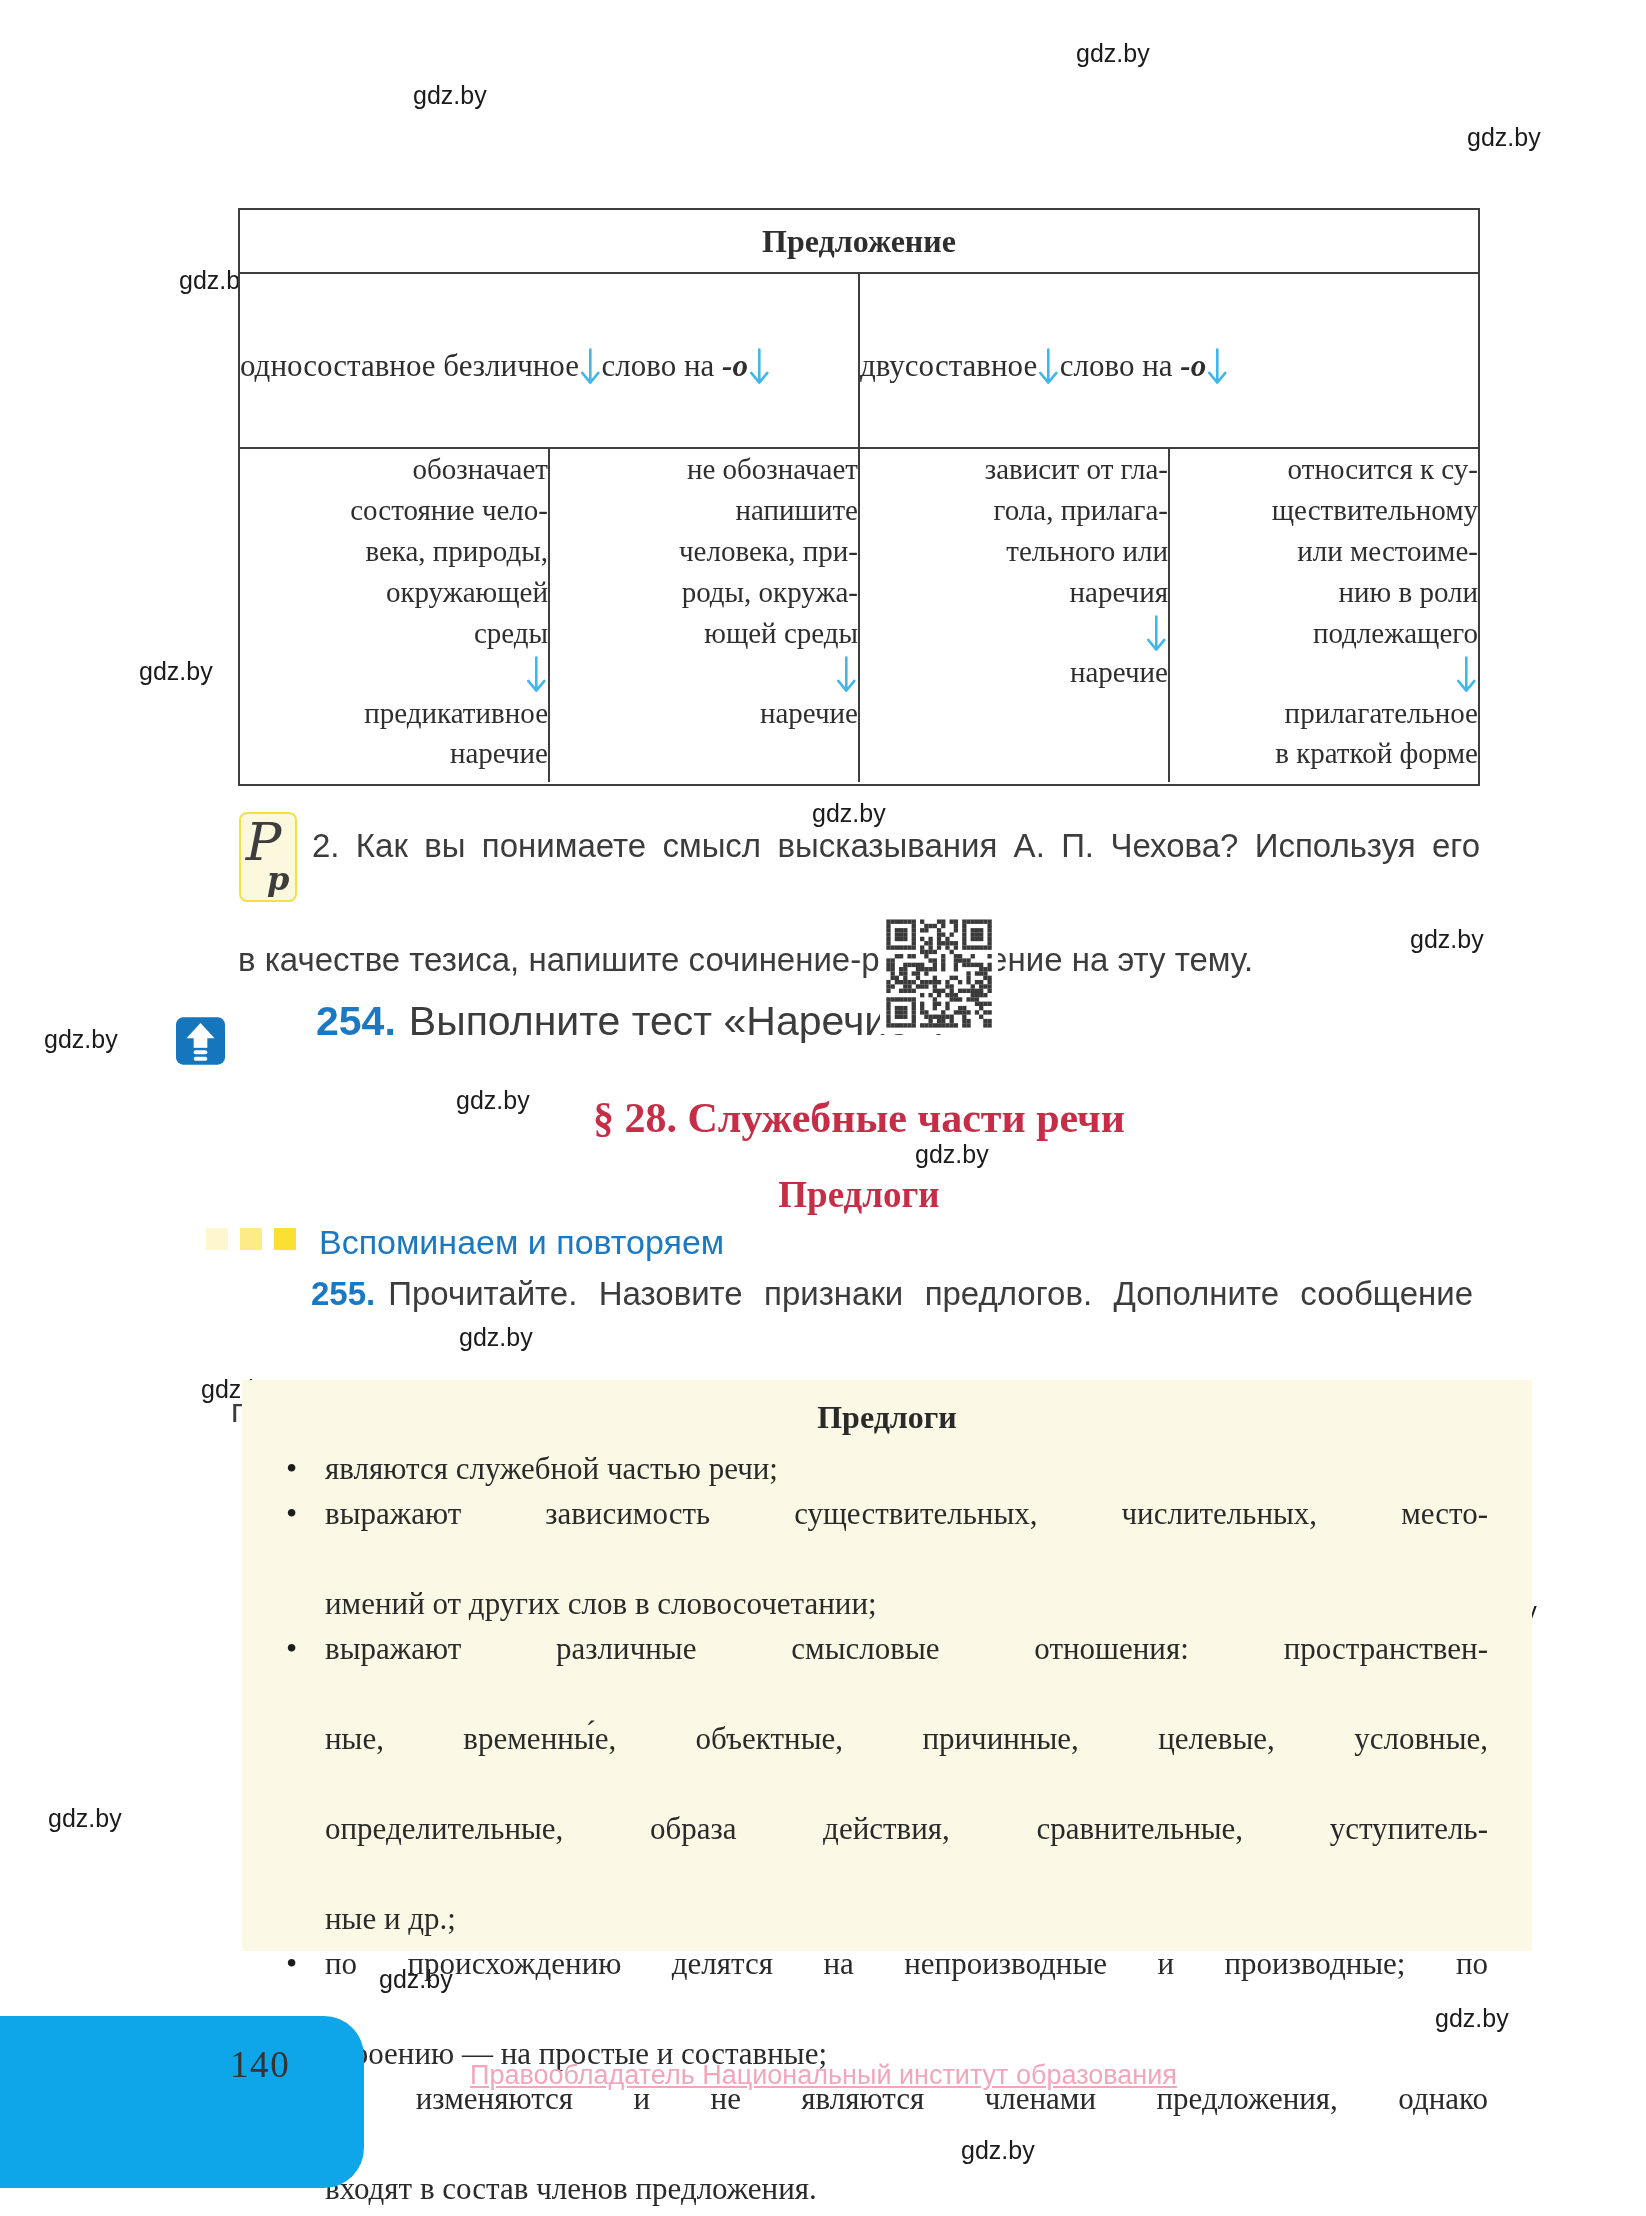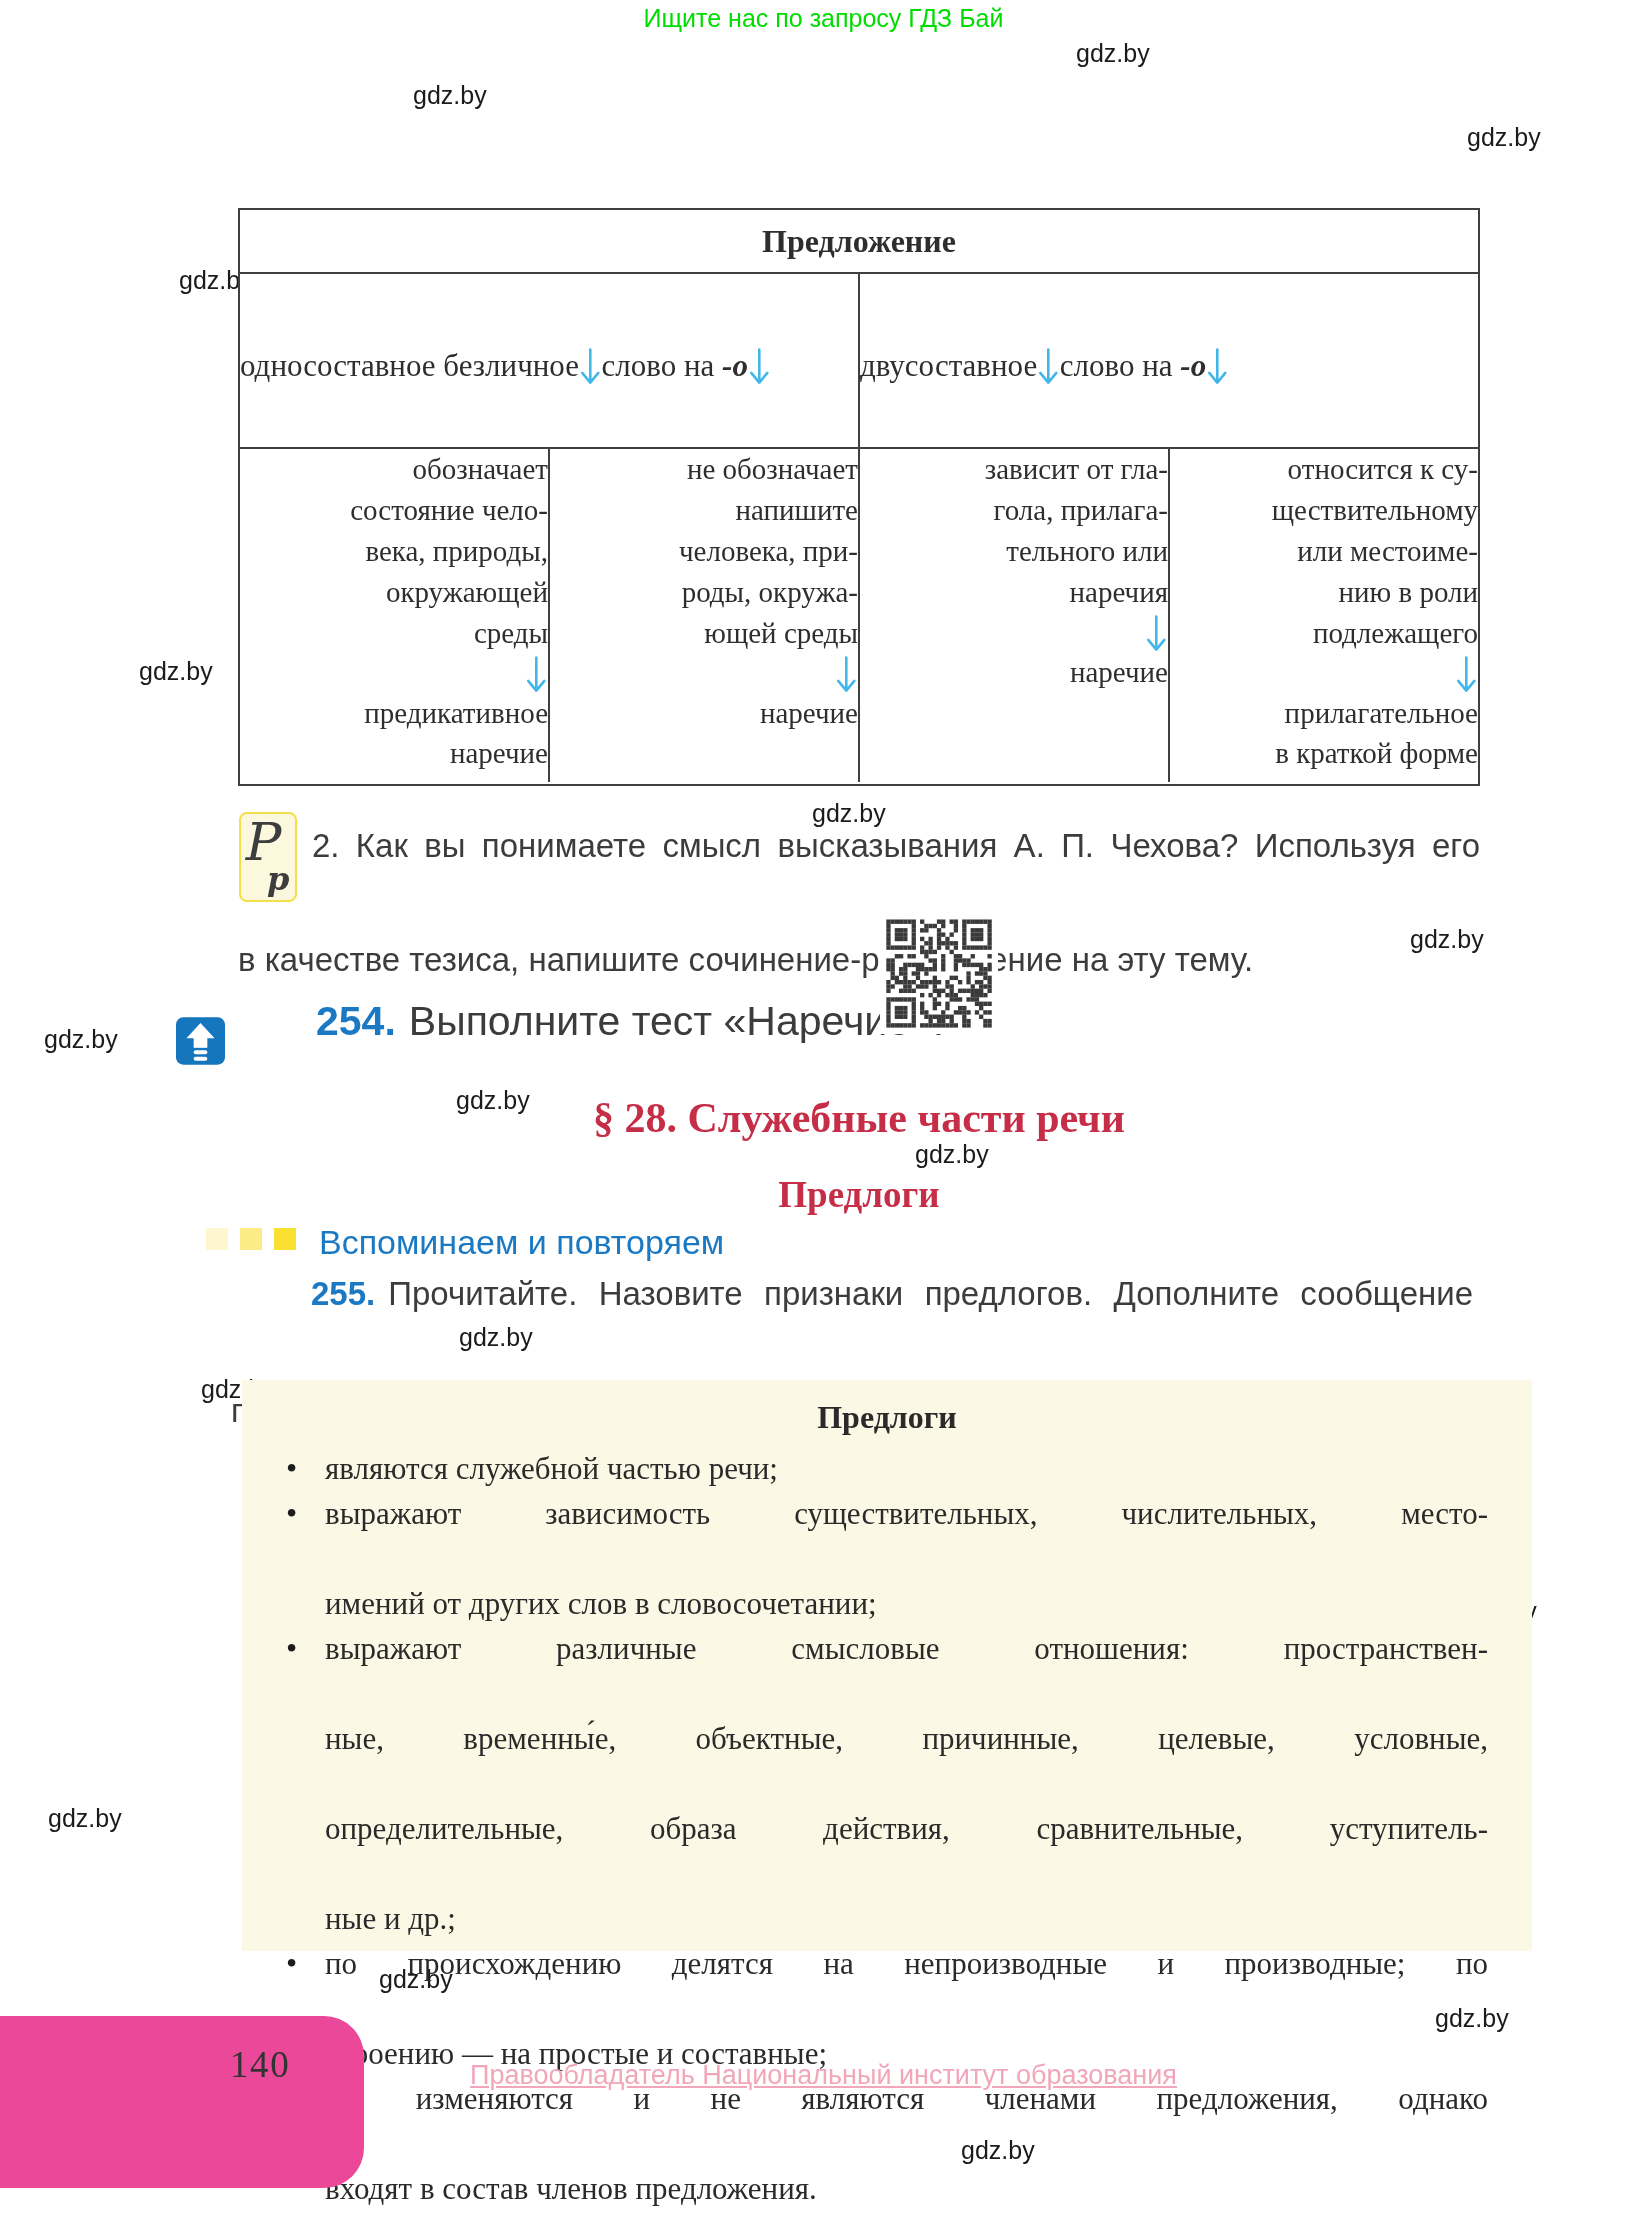--- a/index.html
+++ b/index.html
@@ -77,35 +77,34 @@
         box-sizing:border-box;padding:16px 44px 0 44px;
         font-family:"Liberation Serif","DejaVu Serif",serif;color:#2a2a2a;}
   .ib-title{text-align:center;font-weight:bold;font-size:32px;line-height:42px;}
   #bullets{margin-top:8px;}
   .bullet{display:flex;}
   .dot{width:39px;font-size:32px;line-height:45px;color:#1c1c1c;}
   .blines{flex:1;}
   .bline{font-size:31px;line-height:45px;}
 
   
-  .pagebox{position:absolute;left:0;top:2016px;width:364px;height:172px;background:#ec4899;
+  .pagebox{position:absolute;left:0;top:2016px;width:364px;height:172px;background:#0ea5e9;
         border-radius:0 40px 40px 0;}
   .pagenum{position:absolute;left:230px;top:27px;font-family:"Liberation Serif","DejaVu Serif",serif;
         font-size:37px;color:#333;letter-spacing:1.6px;}
   .copyright{position:absolute;left:0;top:2060px;width:100%;text-align:center;display:block;
         font-size:27px;color:#f2a6ba;text-decoration:underline;cursor:pointer;}
   .bottom-links{position:absolute;left:0;top:2173px;width:100%;text-align:center;display:block;
         font-size:23.4px;color:#2068cf;cursor:pointer;text-decoration:none;}
 </style>
 </head>
 <body>
 
 <div id="page">
 
-  <div class="green-notice">Ищите нас по запросу ГДЗ Бай</div>
   <div id="watermarks">
       <span class="wm" style="left: 1076px; top: 39px;">gdz.by</span>
       <span class="wm" style="left: 413px; top: 81px;">gdz.by</span>
       <span class="wm" style="left: 1467px; top: 123px;">gdz.by</span>
       <span class="wm" style="left: 179px; top: 266px;">gdz.by</span>
       <span class="wm" style="left: 1342px; top: 367px;">gdz.by</span>
       <span class="wm" style="left: 498px; top: 442px;">gdz.by</span>
       <span class="wm" style="left: 1103px; top: 592px;">gdz.by</span>
       <span class="wm" style="left: 139px; top: 657px;">gdz.by</span>
       <span class="wm" style="left: 812px; top: 799px;">gdz.by</span>

